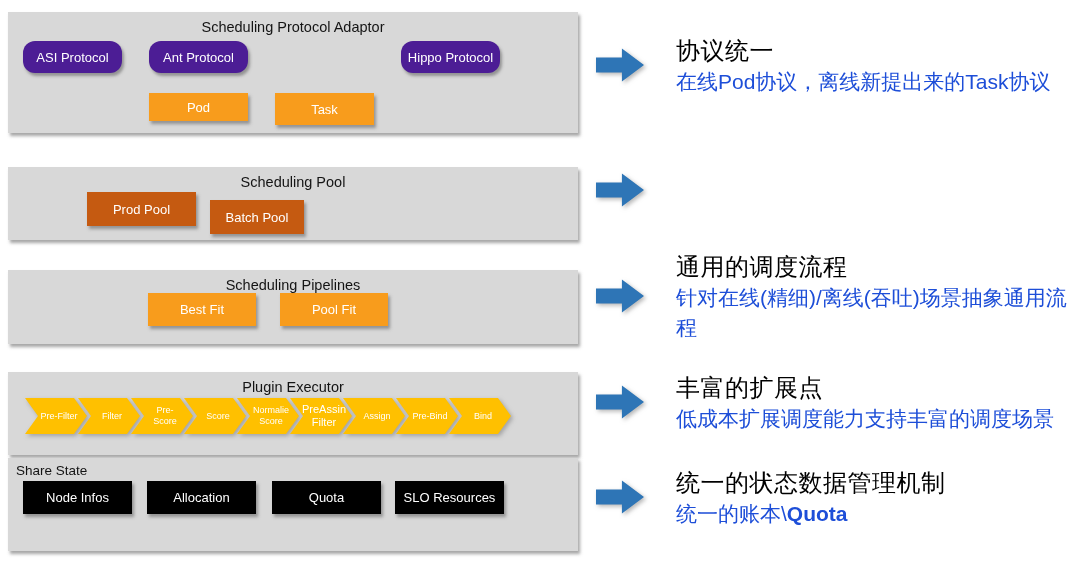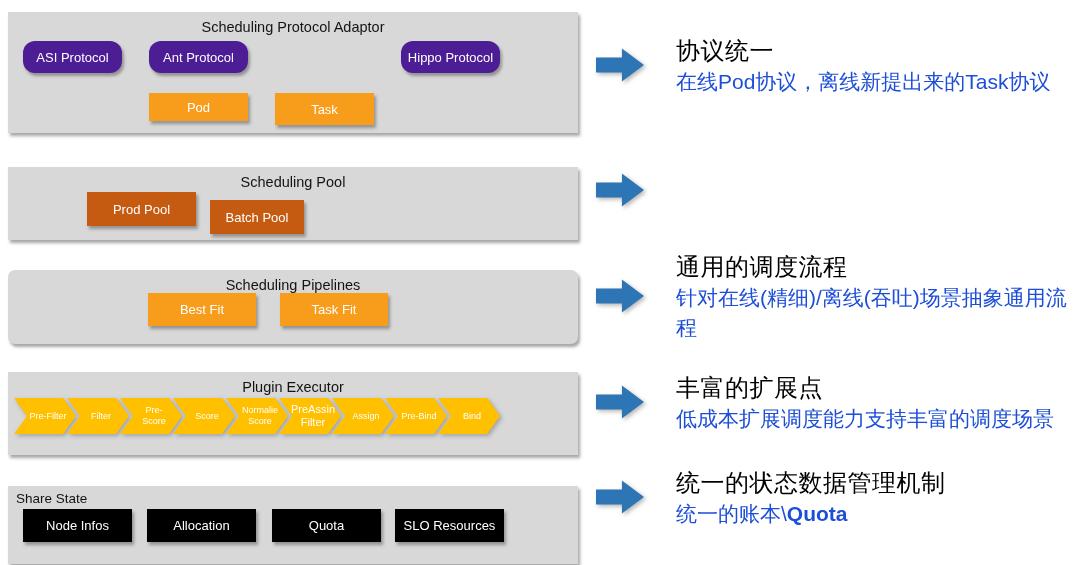--- a/index.html
+++ b/index.html
@@ -44,21 +44,21 @@
     text-align:center;
   }
   .box.dark   { background:#4c1d95;border-radius:12px; }
   .box.orange { background:#F89C1C; }
   .box.rust   { background:#C55A11; }
   .box.gray   { background:#000000; }
 
   
   .chevron-row {
     position:absolute;
-    left:6px; top:26px;
+    left:17px; top:26px;
     display:flex;
     filter:drop-shadow(2px 2px 2px rgba(110,110,110,0.5));
     justify-content:space-between;
   }
   .chevron {
     width:62px; height:36px;
     background:#FFC000;
     clip-path:polygon(0 0, calc(100% - 13px) 0, 100% 50%, calc(100% - 13px) 100%, 0 100%, 13px 50%);
     display:flex; flex-direction:column; align-items:center; justify-content:center;
     color:#ffffff;
@@ -113,24 +113,24 @@
     <div class="box orange" style="left:141px;top:81px;width:99px;height:28px;">Pod</div>
     <div class="box orange" style="left:267px;top:81px;width:99px;height:32px;">Task</div>
   </section>
 
   <section class="panel" style="top:167px;height:73px;">
     <div class="panel-title">Scheduling Pool</div>
     <div class="box rust" style="left:79px;top:25px;width:109px;height:34px;">Prod Pool</div>
     <div class="box rust" style="left:202px;top:25px;width:94px;height:34px;margin-top:8px;">Batch Pool</div>
   </section>
 
-  <section class="panel" style="top:270px;height:74px;border-radius:7px;">
+  <section class="panel" style="top:270px;height:74px;">
     <div class="panel-title">Scheduling Pipelines</div>
     <div class="box orange" style="left:140px;top:23px;width:108px;height:33px;">Best Fit</div>
-    <div class="box orange" style="left:272px;top:23px;width:108px;height:33px;">Task Fit</div>
+    <div class="box orange" style="left:272px;top:23px;width:108px;height:33px;">Pool Fit</div>
   </section>
 
   <section class="panel" style="top:372px;height:83px;">
     <div class="panel-title">Plugin Executor</div>
     <div class="chevron-row">
       <div class="chevron">
         <span>Pre-Filter</span>
           <span></span>
       </div>
       <div class="chevron">
@@ -161,21 +161,21 @@
         <span>Pre-Bind</span>
           <span></span>
       </div>
       <div class="chevron">
         <span>Bind</span>
           <span></span>
       </div>
     </div>
   </section>
 
-  <section class="panel" style="top:486px;height:78px;">
+  <section class="panel" style="top:458px;height:93px;">
     <div class="panel-title left">Share State</div>
     <div class="box gray" style="left:15px;top:23px;width:109px;height:33px;">Node Infos</div>
     <div class="box gray" style="left:139px;top:23px;width:109px;height:33px;">Allocation</div>
     <div class="box gray" style="left:264px;top:23px;width:109px;height:33px;">Quota</div>
     <div class="box gray" style="left:387px;top:23px;width:109px;height:33px;">SLO Resources</div>
   </section>
 
   <div class="note-row" style="top:32px;">
     <div class="arrow-wrap">
         <div class="blue-arrow"></div>

